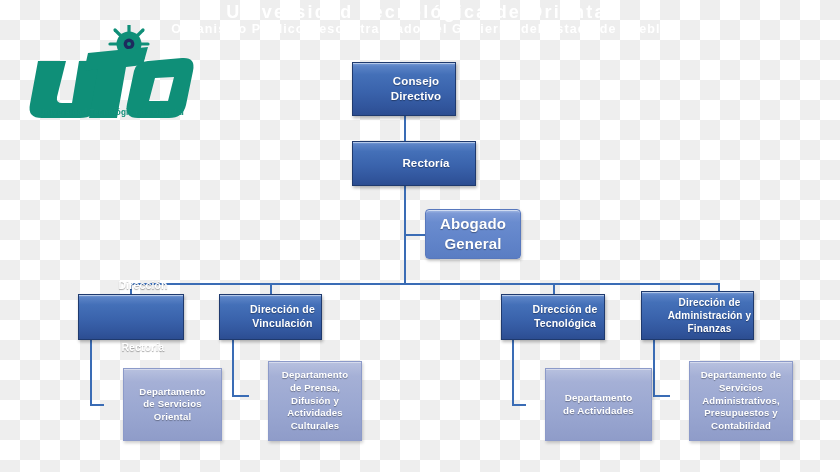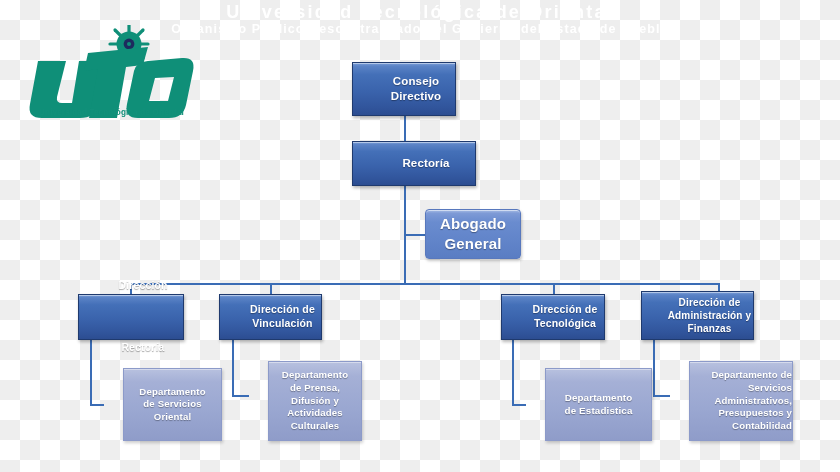--- a/index.html
+++ b/index.html
@@ -235,24 +235,24 @@
   <div class="node light" style="left:248px; top:361px; width:94px; height:80px; font-size:9.6px;">
     <span class="ln">Departamento</span>
     <span class="ln">de Prensa,</span>
     <span class="ln">Difusión y</span>
     <span class="ln">Actividades</span>
     <span class="ln">Culturales</span>
   </div>
 
   <div class="node light" style="left:525px; top:368px; width:107px; height:73px; font-size:9.8px;">
     <span class="ln">Departamento</span>
-    <span class="ln">de Estadistica</span>
-  </div>
-
-  <div class="node light" style="left:669px; top:361px; width:104px; height:80px; font-size:9.6px;align-items:flex-end;">
+    <span class="ln">de Actividades</span>
+  </div>
+
+  <div class="node light" style="left:669px; top:361px; width:104px; height:80px; font-size:9.6px;">
     <span class="ln">Departamento de</span>
     <span class="ln">Servicios</span>
     <span class="ln">Administrativos,</span>
     <span class="ln">Presupuestos y</span>
     <span class="ln">Contabilidad</span>
   </div>
 
 </div>
 
 </body></html>

